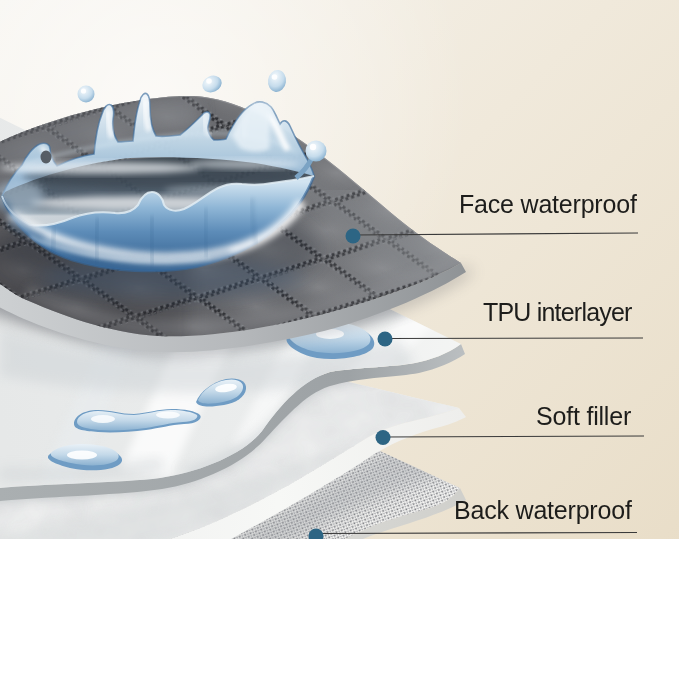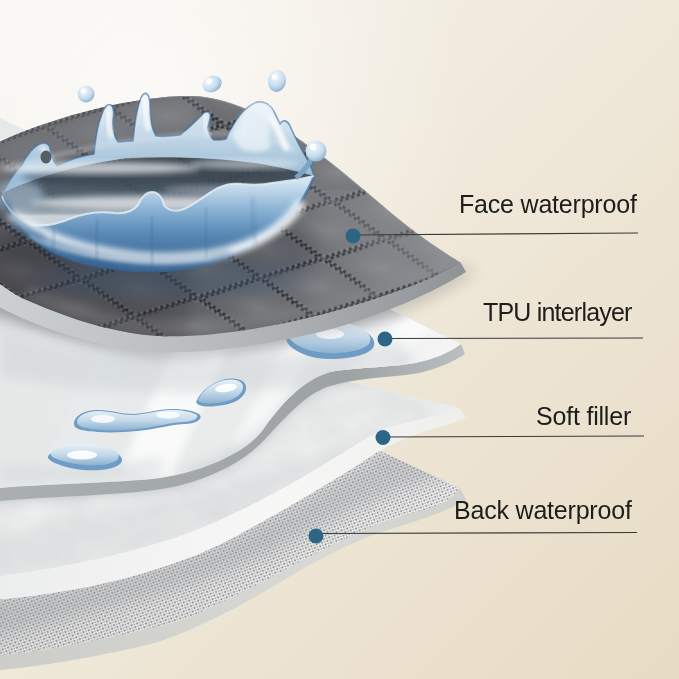--- a/index.html
+++ b/index.html
@@ -1,16 +1,16 @@
 <!DOCTYPE html>
 <html><head>
 <meta charset="utf-8">
 <style>
 html,body{margin:0;padding:0;background:#fff}
-#stage{position:relative;width:679px;height:679px;overflow:hidden;font-family:"Liberation Sans",sans-serif}
+#stage{position:relative;width:679px;height:539px;overflow:hidden;font-family:"Liberation Sans",sans-serif}
 </style>
 </head>
 <body>
 <div id="stage">
 <svg width="679" height="679" viewBox="0 0 679 679">
 <defs>
 <linearGradient id="bg" x1="0" y1="0" x2="679" y2="679" gradientUnits="userSpaceOnUse">
  <stop offset="0" stop-color="#f7f5f0"></stop>
  <stop offset="0.45" stop-color="#f0e9db"></stop>
  <stop offset="1" stop-color="#e7dbc4"></stop>

